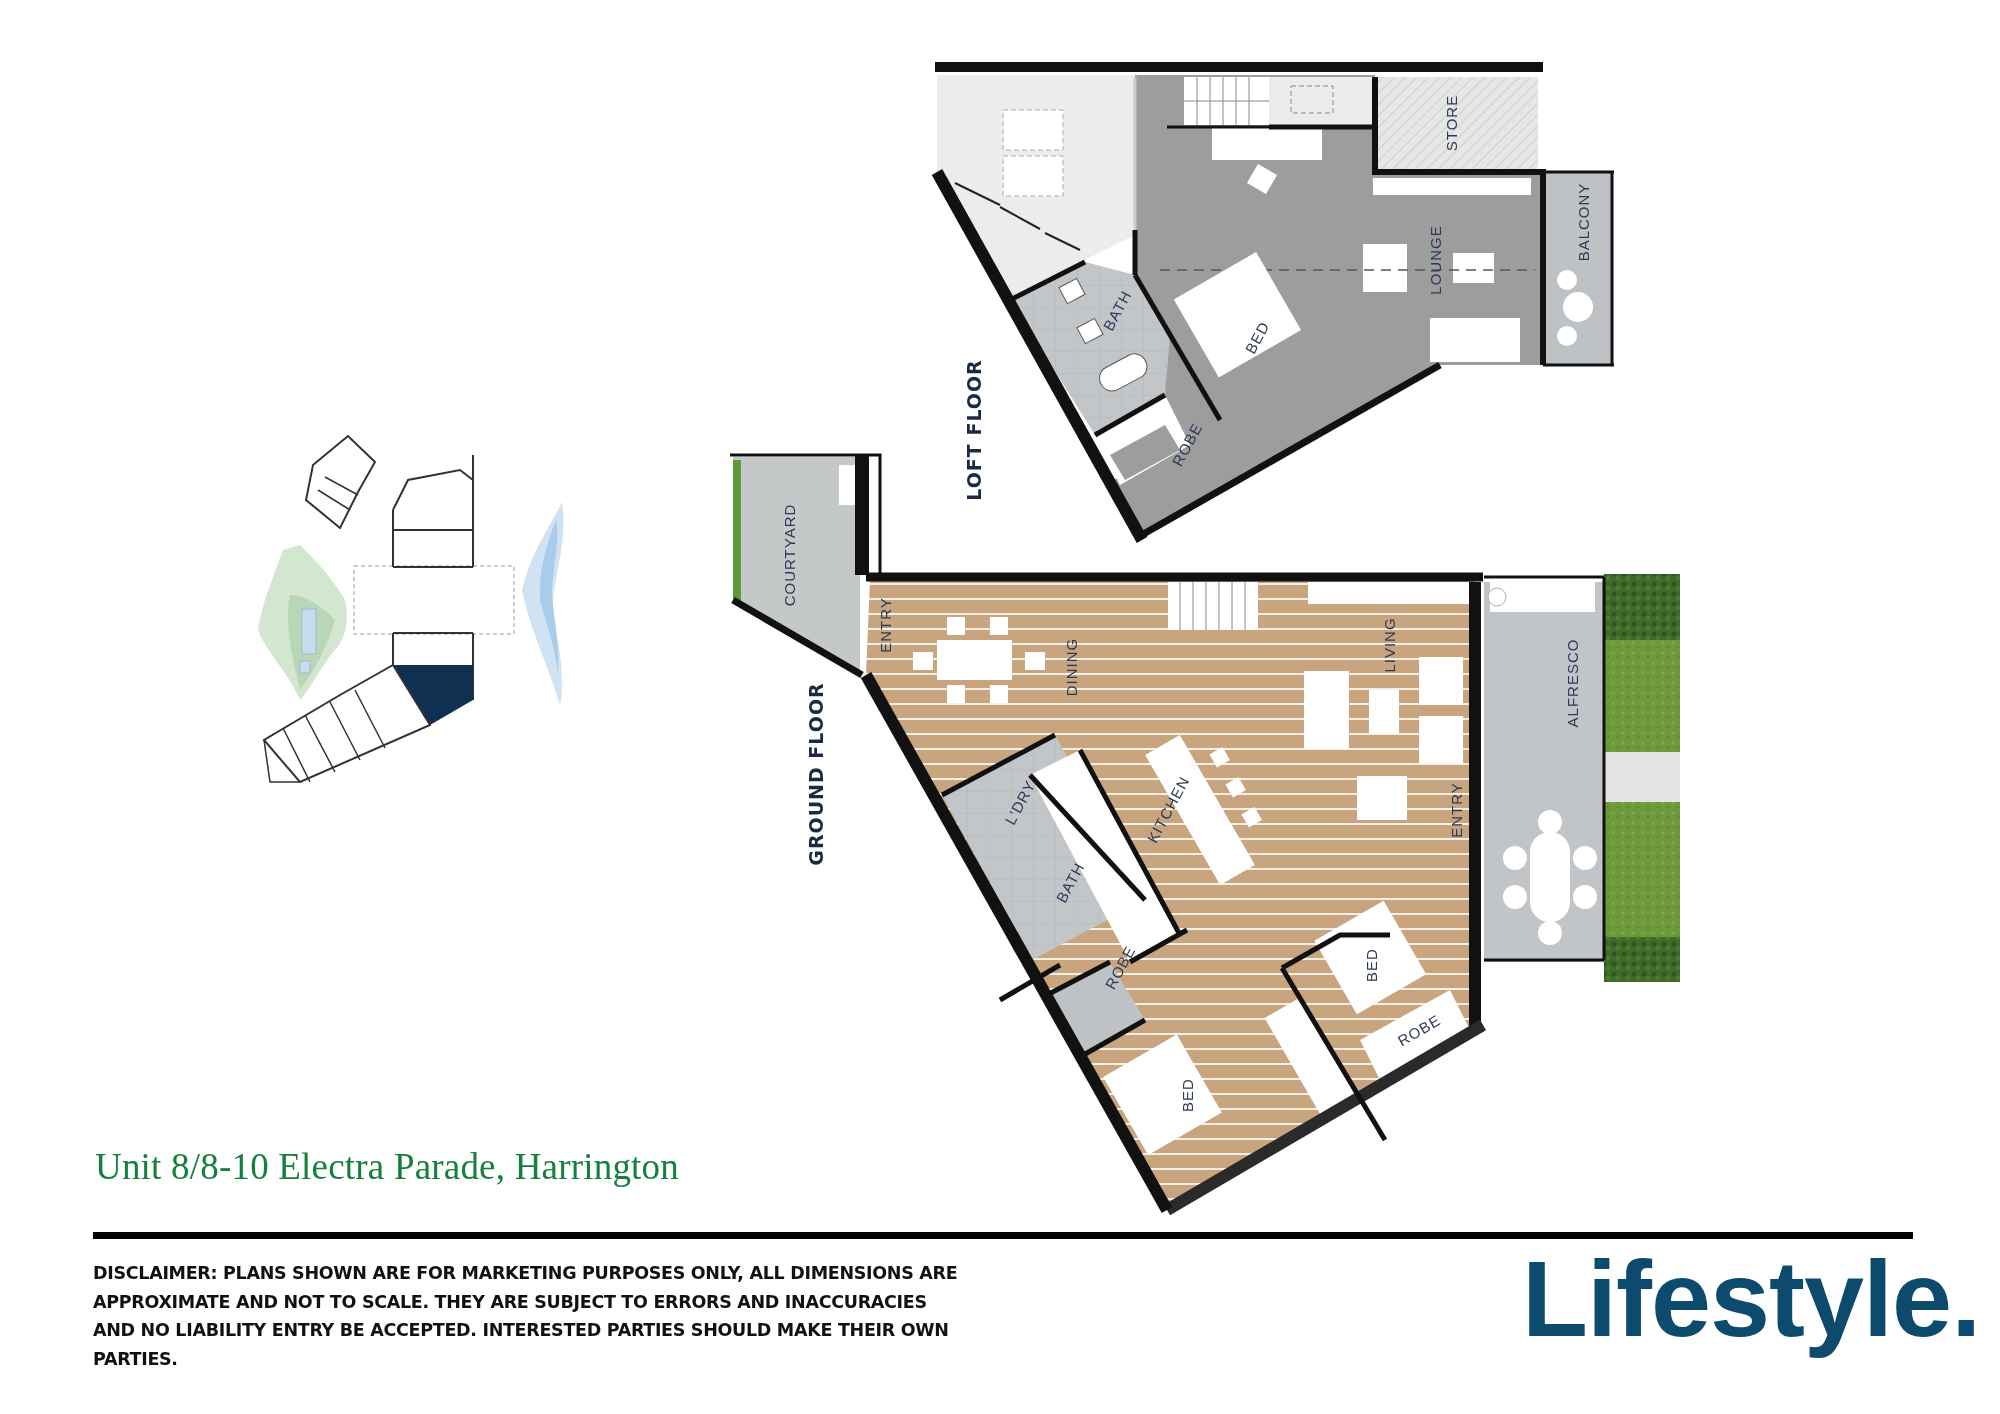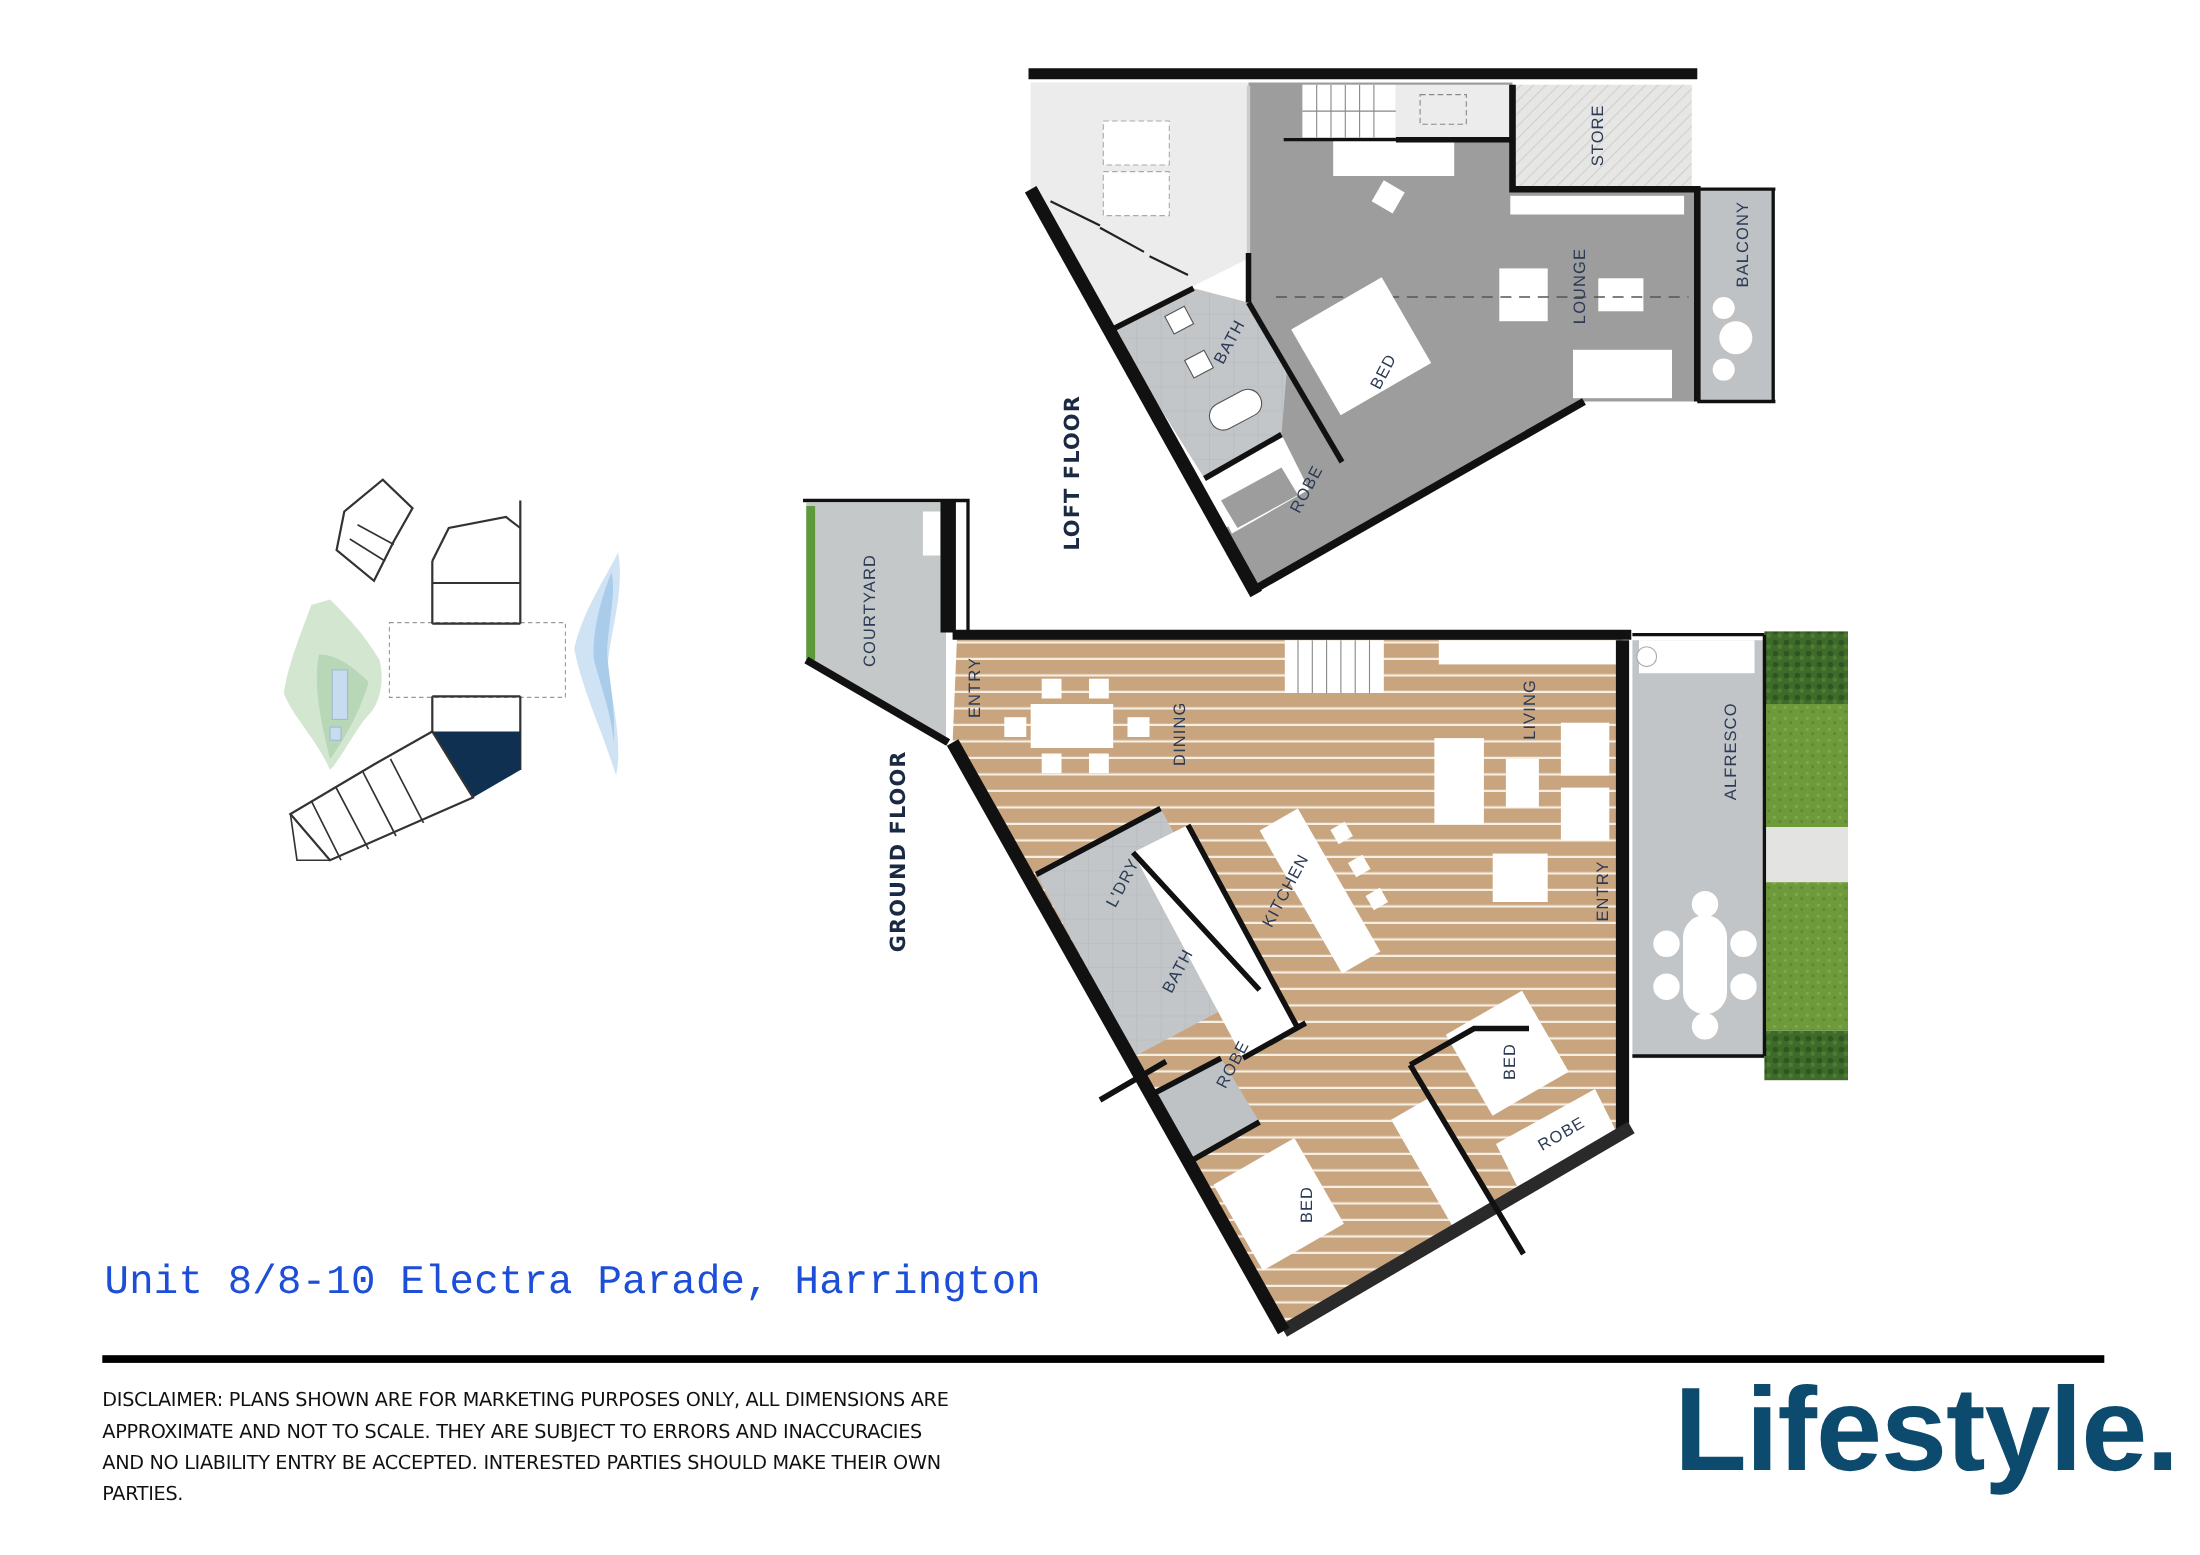--- a/index.html
+++ b/index.html
@@ -1,23 +1,23 @@
 <!DOCTYPE html>
 <html><head>
 <meta charset="utf-8">
 <style>
   html,body{margin:0;padding:0;background:#ffffff;}
   body{width:2000px;height:1414px;position:relative;overflow:hidden;font-family:"Liberation Sans",sans-serif;}
   .abs{position:absolute;}
   #plan-svg{position:absolute;left:0;top:0;width:2000px;height:1414px;}
   .room-label{font-family:"Liberation Sans",sans-serif;font-size:15px;letter-spacing:1px;fill:#2b3a55;}
   .floor-label{font-family:"DejaVu Sans",sans-serif;font-weight:bold;font-size:19px;letter-spacing:1px;fill:#1b2a44;}
-  #title{left:95px;top:1145px;font-family:Liberation Mono, monospace;font-size:37px;color:#1d4ed8;white-space:nowrap;letter-spacing:0.2px;text-align:right;}
+  #title{left:95px;top:1145px;font-family:Liberation Serif, serif;font-size:37px;color:#15803d;white-space:nowrap;letter-spacing:0.2px;text-align:right;}
   #rule{left:93px;top:1232px;width:1820px;height:7px;background:#000;}
-  #disclaimer{left:93px;top:1259px;width:960px;font-family:"DejaVu Sans",sans-serif;font-weight:normal;font-size:17.5px;line-height:28.5px;color:#111;letter-spacing:-0.3px;}
+  #disclaimer{left:93px;top:1259px;width:960px;font-family:"DejaVu Sans",sans-serif;font-weight:bold;font-size:17.5px;line-height:28.5px;color:#111;letter-spacing:-0.3px;}
   #disclaimer span{display:block;white-space:nowrap;}
   #logo{left:1522px;top:1245px;font-family:"Liberation Sans",sans-serif;font-weight:bold;font-size:108px;color:#0c4a6e;letter-spacing:-1px;line-height:1;}
 </style>
 </head>
 <body>
 
 <svg id="plan-svg" viewBox="0 0 2000 1414" xmlns="http://www.w3.org/2000/svg">
   <defs>
     <pattern id="wood" width="40" height="15" patternUnits="userSpaceOnUse">
       <rect width="40" height="15" fill="#c9a57f"></rect>

